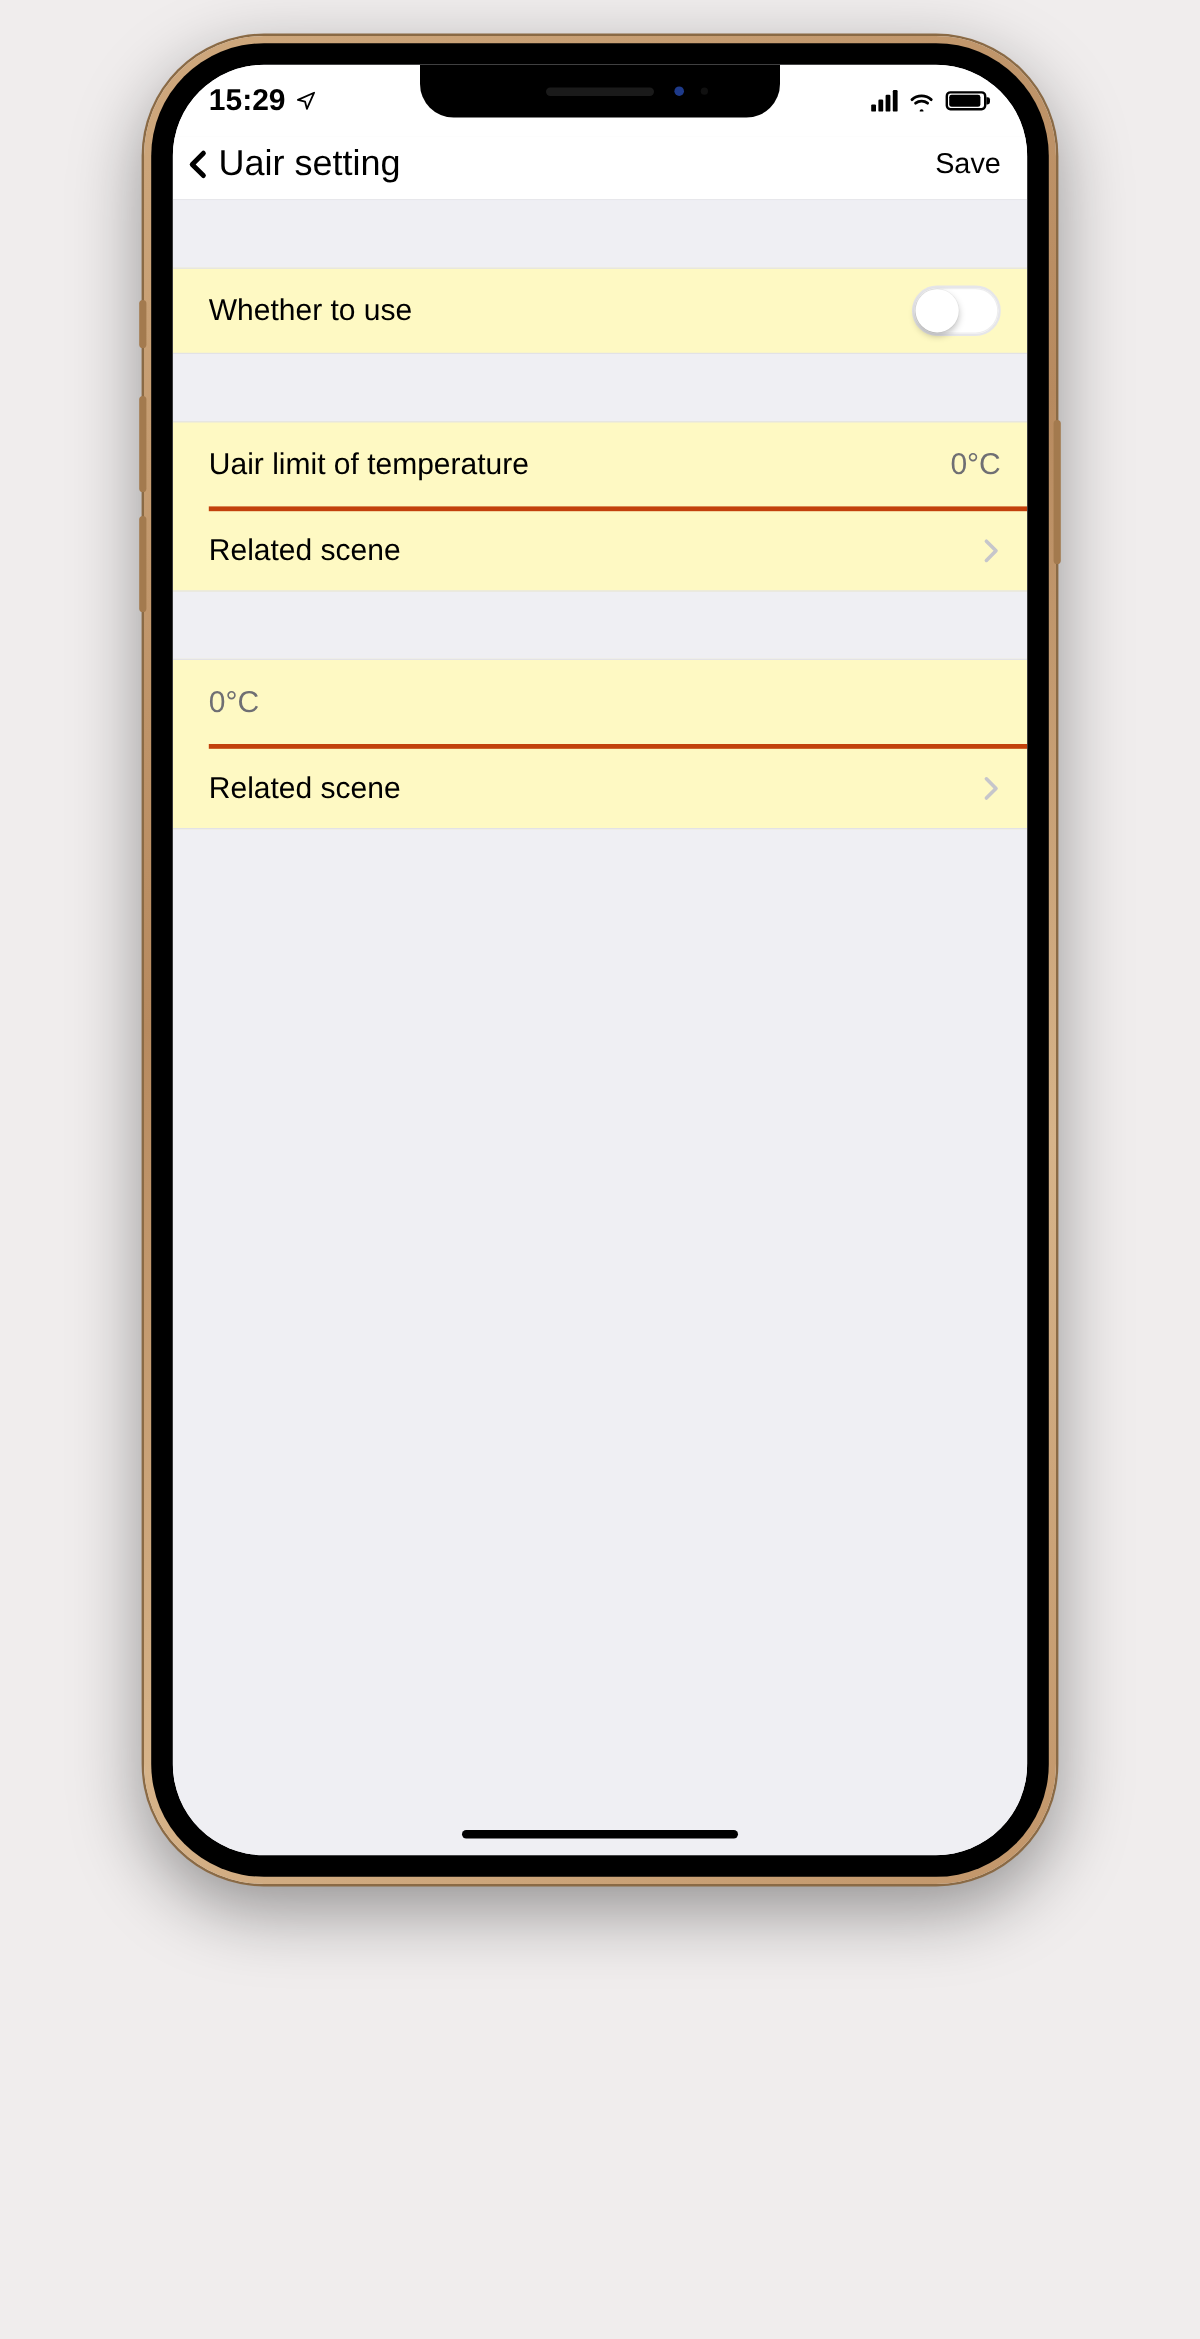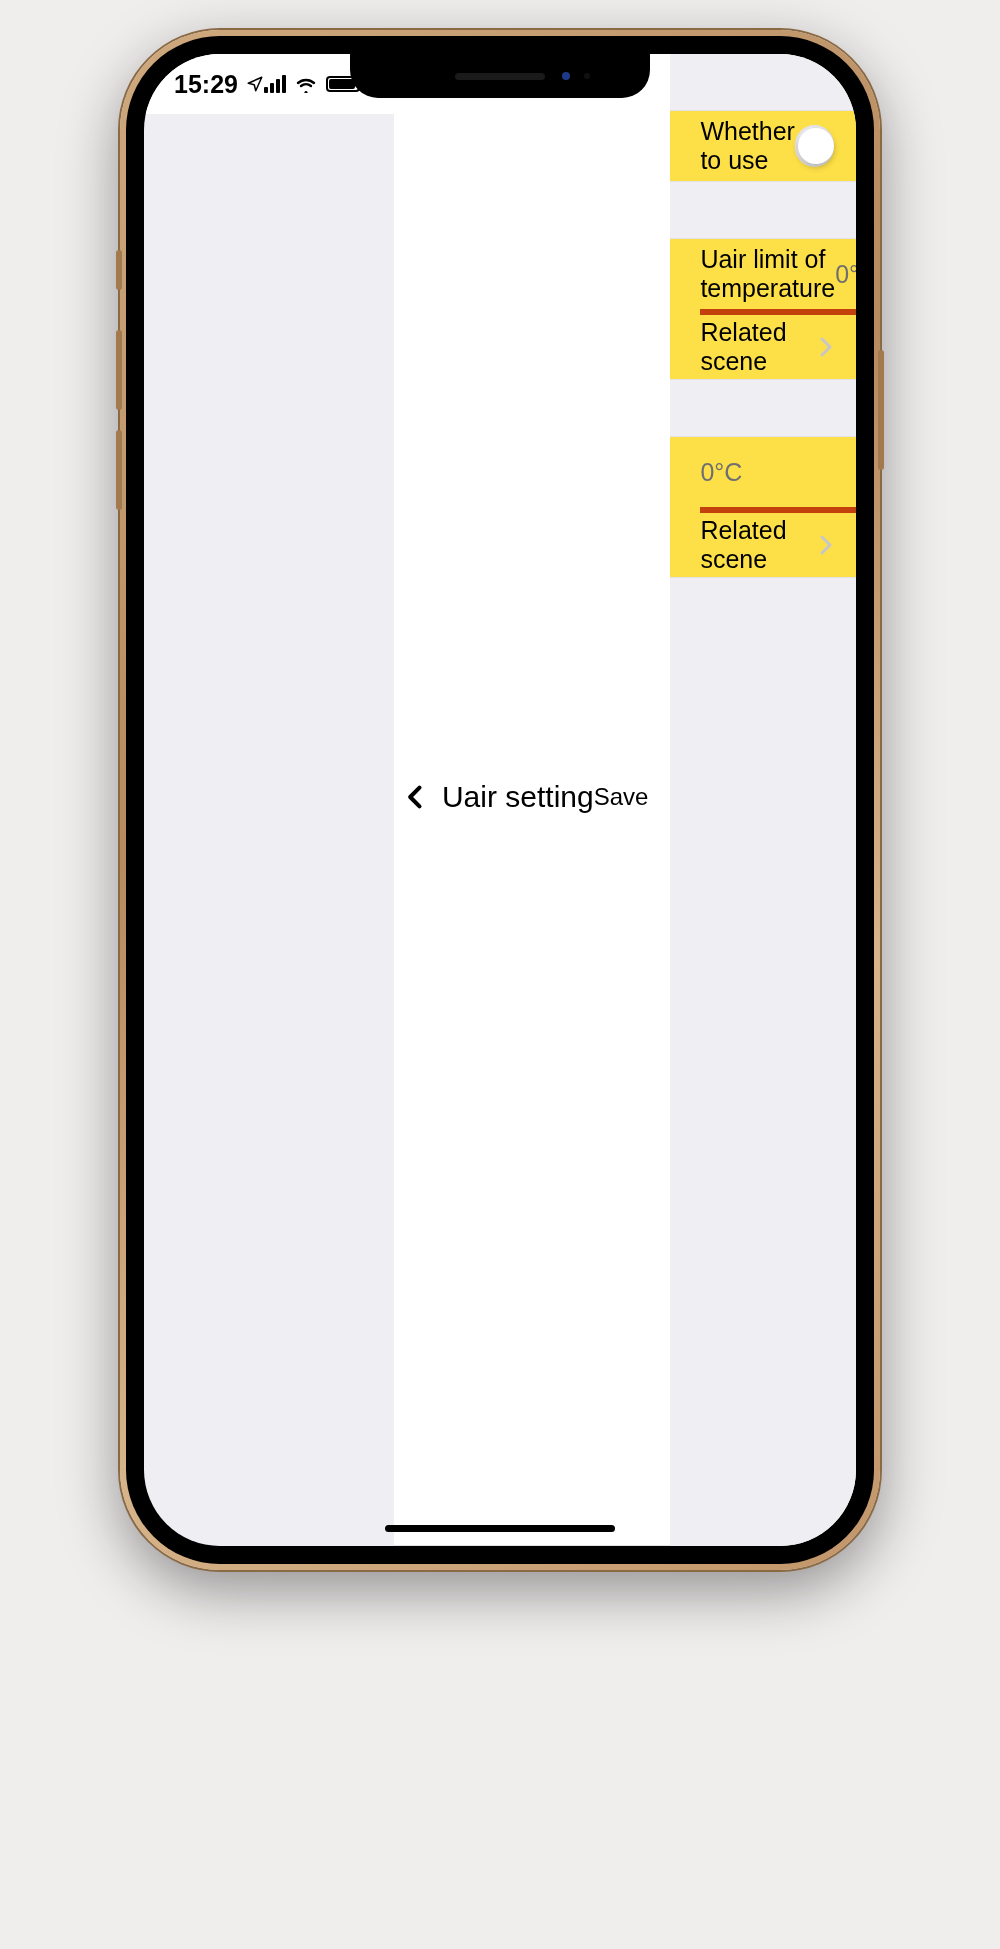--- a/index.html
+++ b/index.html
@@ -40,20 +40,21 @@
     padding: 18px;
     position: relative;
   }
   .screen {
     width: 100%; height: 100%;
     background: #efeff3;
     border-radius: 76px;
     overflow: hidden;
     position: relative;
     display: flex;
+    flex-direction: column;
   }
 
   
   .notch {
     position: absolute;
     top: 0; left: 50%; transform: translateX(-50%);
     width: 300px; height: 44px;
     background: #000;
     border-bottom-left-radius: 28px;
     border-bottom-right-radius: 28px;
@@ -93,38 +94,38 @@
 
   
   .nav-header {
     background:#fff;
     border-bottom:1px solid #e2e2e6;
     display:flex;
     align-items:center;
     justify-content:space-between;
     padding: 6px 22px 12px 8px;
   }
-  .nav-left { display:flex; align-items:center; gap:12px; cursor:pointer;}
+  .nav-left { display:flex; align-items:center; gap:2px; cursor:pointer;}
   .nav-title { font-size:30px; color:#000; }
   .nav-save  { font-size:24px; color:#000; cursor:pointer;}
   .chev-left { width:28px; height:28px; }
   .chev-left polyline { fill:none; stroke:#000; stroke-width:3.5; stroke-linecap:round; stroke-linejoin:round; }
 
   
   .content { flex:1; overflow-y:auto; background:#efeff3; }
   .spacer  { height:56px; }
-  .group   { background:#fde047; border-top:1px solid #e2e2e6; border-bottom:1px solid #e2e2e6; }
+  .group   { background:#fef9c3; border-top:1px solid #e2e2e6; border-bottom:1px solid #e2e2e6; }
   .row {
     display:flex; align-items:center; justify-content:space-between;
     min-height:70px;
     padding: 0 22px 0 30px;
     font-size:25px;
     color:#000;
   }
-  .row + .row { border-top:6px solid #c2410c; margin-left:30px; padding-left:0; }
+  .row + .row { border-top:4px solid #c2410c; margin-left:30px; padding-left:0; }
   .row-label { color:#000; }
   .row-value { color:#6f6f73; font-size:25px; }
   .row-right { display:flex; align-items:center; gap:10px; }
   .chev-right { width:16px; height:24px; }
   .chev-right polyline { fill:none; stroke:#c6c6cb; stroke-width:3; stroke-linecap:round; stroke-linejoin:round; }
 
   
   .toggle {
     width:74px; height:42px; background:#fff; border:2px solid #e6e6ea; border-radius:42px;
     position:relative; cursor:pointer;

